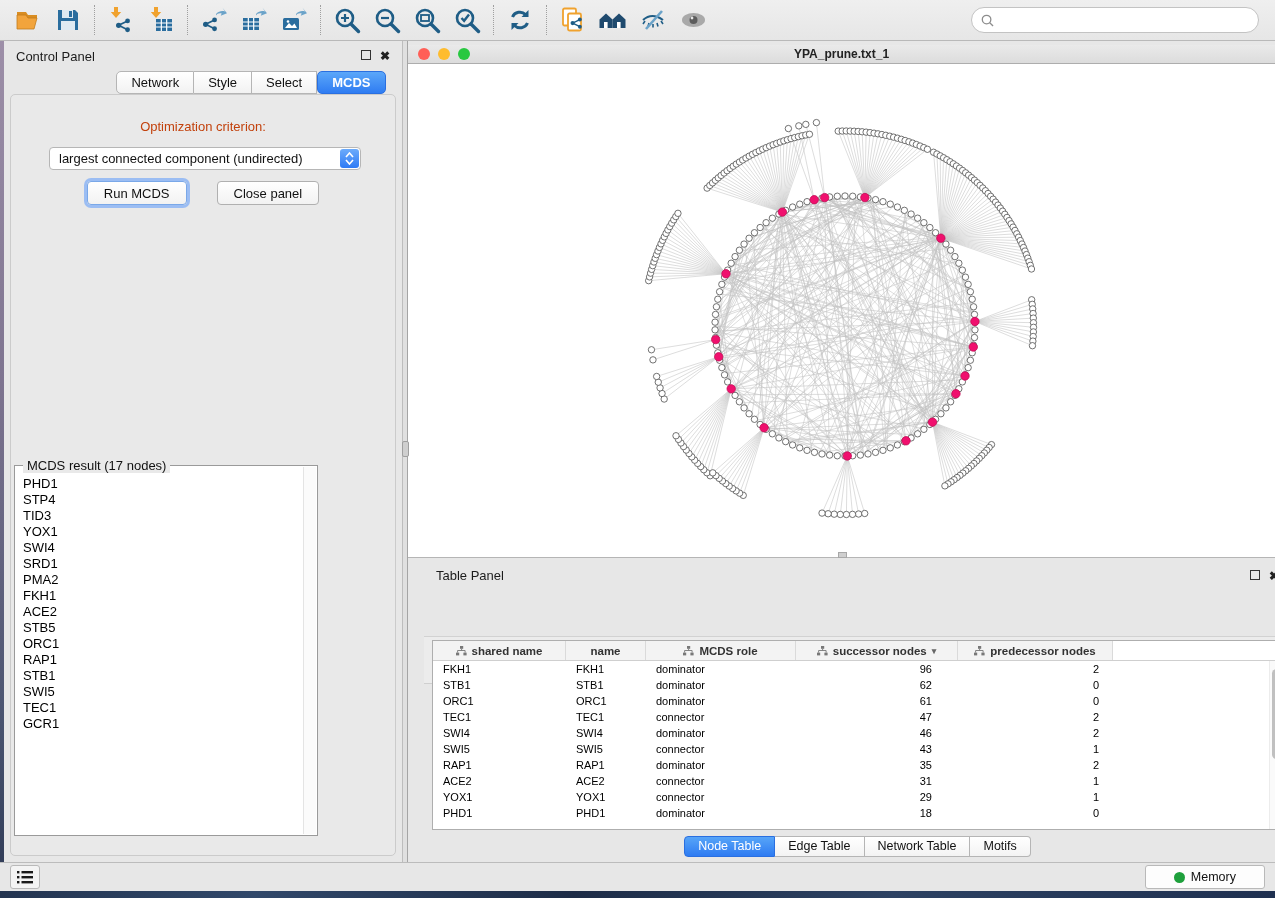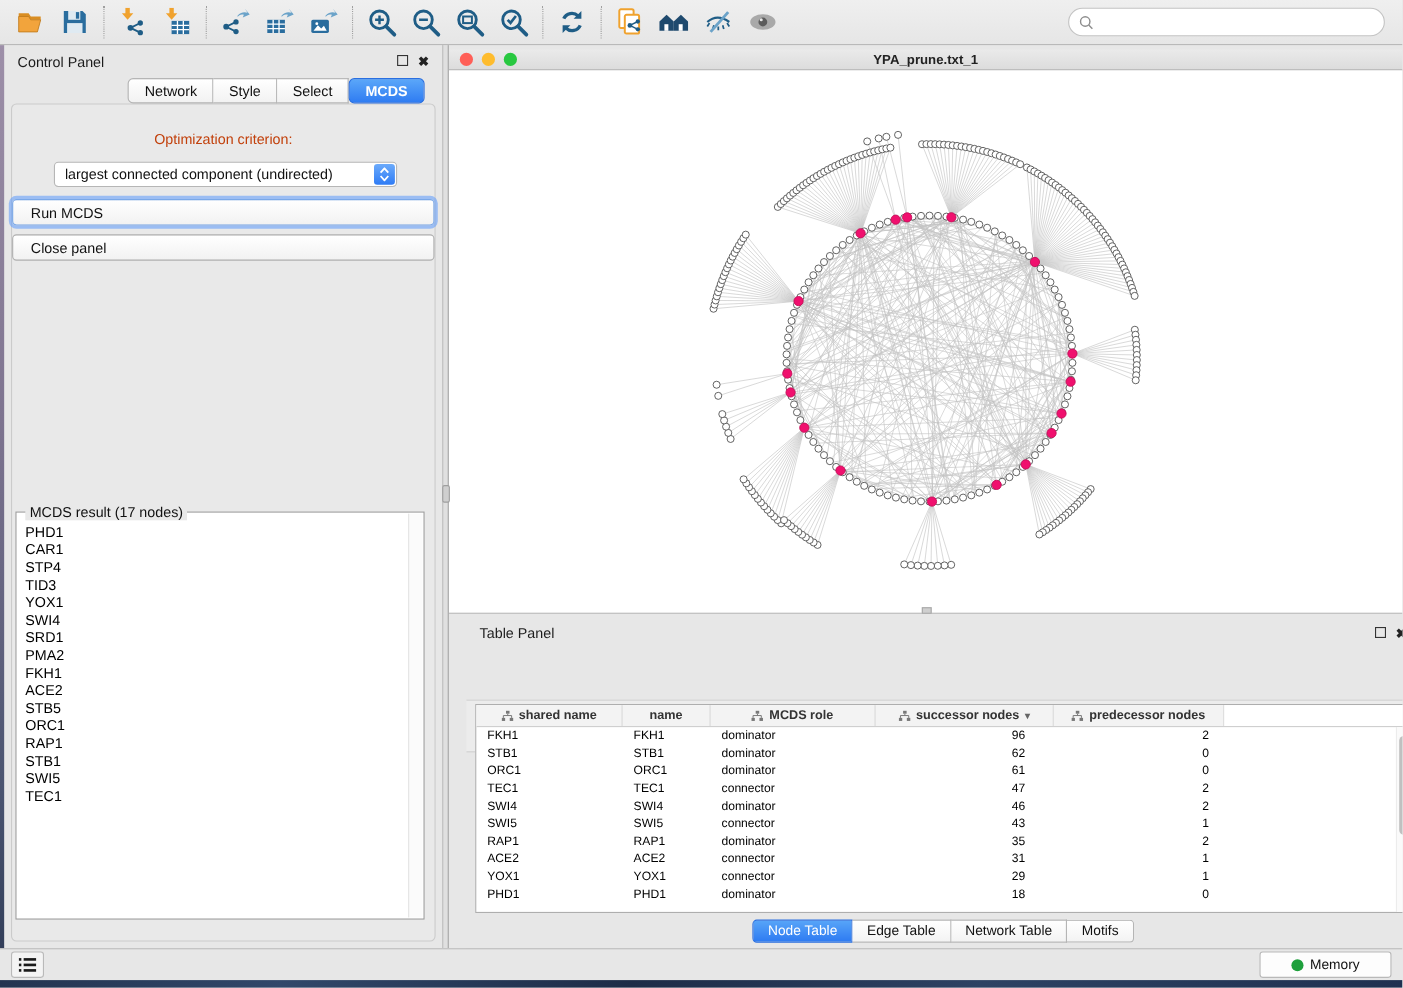--- a/index.html
+++ b/index.html
@@ -40,26 +40,26 @@
   .cp-content { position:absolute; left:6px; top:53px; width:386px; height:762px;
     background:#e9e9e9; border:1px solid #cbcbcb; border-radius:5px; }
   .opt-label { text-align:center; margin-top:24px; font-size:13px; color:#c2410c; }
   .opt-select { position:absolute; left:38px; top:52px; width:312px; height:23px; background:#fff;
     border:1px solid #b6b6b6; border-radius:4px; display:flex; align-items:center; font-size:13px;
     padding-left:9px; color:#111; }
   .opt-stepper { position:absolute; right:1px; top:1px; width:19px; height:19px; border-radius:3px;
     background:linear-gradient(#6cabfb,#2e7bf5); display:flex; flex-direction:column; align-items:center;
     justify-content:center; gap:1px; }
   .opt-stepper svg { display:block; }
-  .cp-buttons { position:absolute; left:0; top:86px; width:100%; display:flex; justify-content:center; gap:8px;flex-direction:column; }
+  .cp-buttons { position:absolute; left:0; top:86px; width:100%; display:flex; justify-content:center; gap:30px; }
   .mac-btn { height:24px; padding:0 16px; background:linear-gradient(#ffffff,#f2f2f2); border:1px solid #b0b0b0;
     border-radius:4px; font-size:13px; color:#111; display:flex; align-items:center; }
   .mac-btn.focused { box-shadow:0 0 0 3px rgba(103,160,250,.6); border-color:#7aa8e8; }
 
-  .result-box { position:absolute; left:10px; top:424px; width:372px; height:371px;
+  .result-box { position:absolute; left:10px; top:424px; width:304px; height:371px;
     border:1px solid #9a9a9a; background:#fff; }
   .result-legend { position:absolute; left:8px; top:-8px; background:#e9e9e9; padding:0 4px;
     font-size:13px; color:#111; }
   .result-list { position:absolute; inset:1px 14px 1px 1px; overflow:hidden; padding-top:9px; }
   .mcds-item { font-size:13px; line-height:16px; padding-left:7px; color:#000; }
   .result-scroll { position:absolute; right:1px; top:1px; bottom:1px; width:13px; background:#fbfbfb;
     border-left:1px solid #e4e4e4; }
 
   
   .v-divider { position:absolute; left:402px; top:41px; width:6px; height:821px; background:#e0e0e0;
@@ -304,35 +304,35 @@
       </div>
       <div class="cp-buttons">
         <div class="mac-btn focused">Run MCDS</div>
         <div class="mac-btn">Close panel</div>
       </div>
     </div>
     <div class="result-box">
       <span class="result-legend">MCDS result (17 nodes)</span>
       <div class="result-list" id="mcds-list">
           <div class="mcds-item">PHD1</div>
-          <div class="mcds-item">CAR1</div>
           <div class="mcds-item">STP4</div>
           <div class="mcds-item">TID3</div>
           <div class="mcds-item">YOX1</div>
           <div class="mcds-item">SWI4</div>
           <div class="mcds-item">SRD1</div>
           <div class="mcds-item">PMA2</div>
           <div class="mcds-item">FKH1</div>
           <div class="mcds-item">ACE2</div>
           <div class="mcds-item">STB5</div>
           <div class="mcds-item">ORC1</div>
           <div class="mcds-item">RAP1</div>
           <div class="mcds-item">STB1</div>
           <div class="mcds-item">SWI5</div>
           <div class="mcds-item">TEC1</div>
+          <div class="mcds-item">GCR1</div>
         </div>
       <div class="result-scroll"></div>
     </div>
   </div>
 
   <div class="v-divider">
     <div class="v-handle"></div>
   </div>
 
   <div class="right-col">

